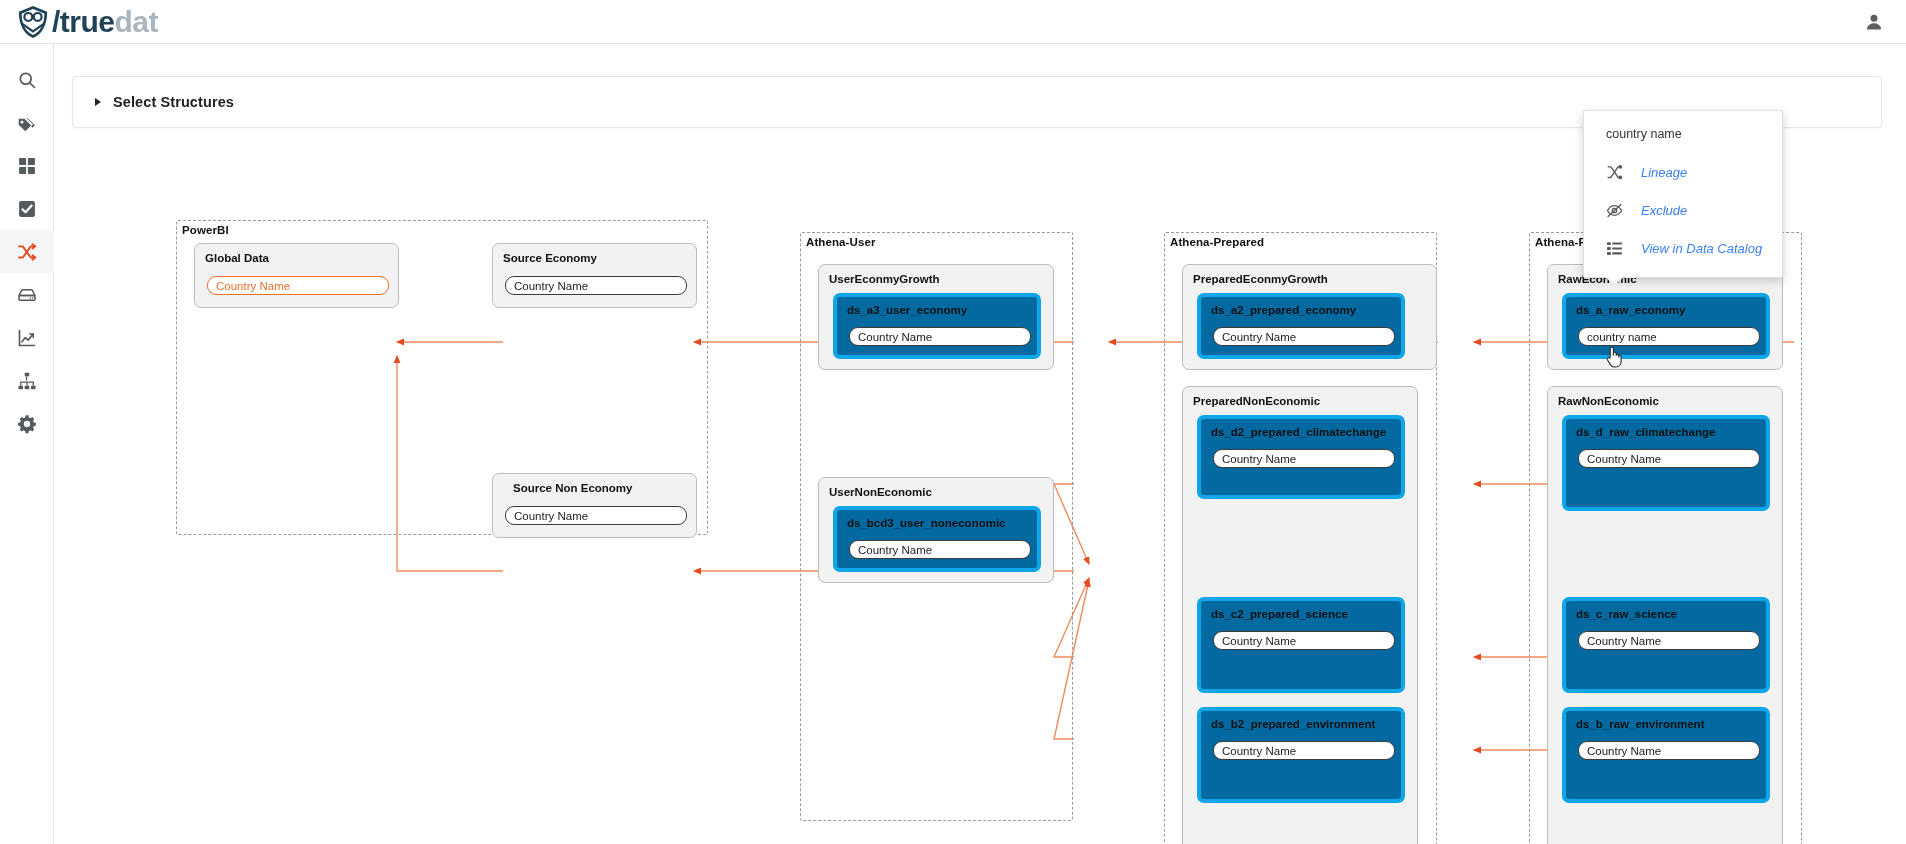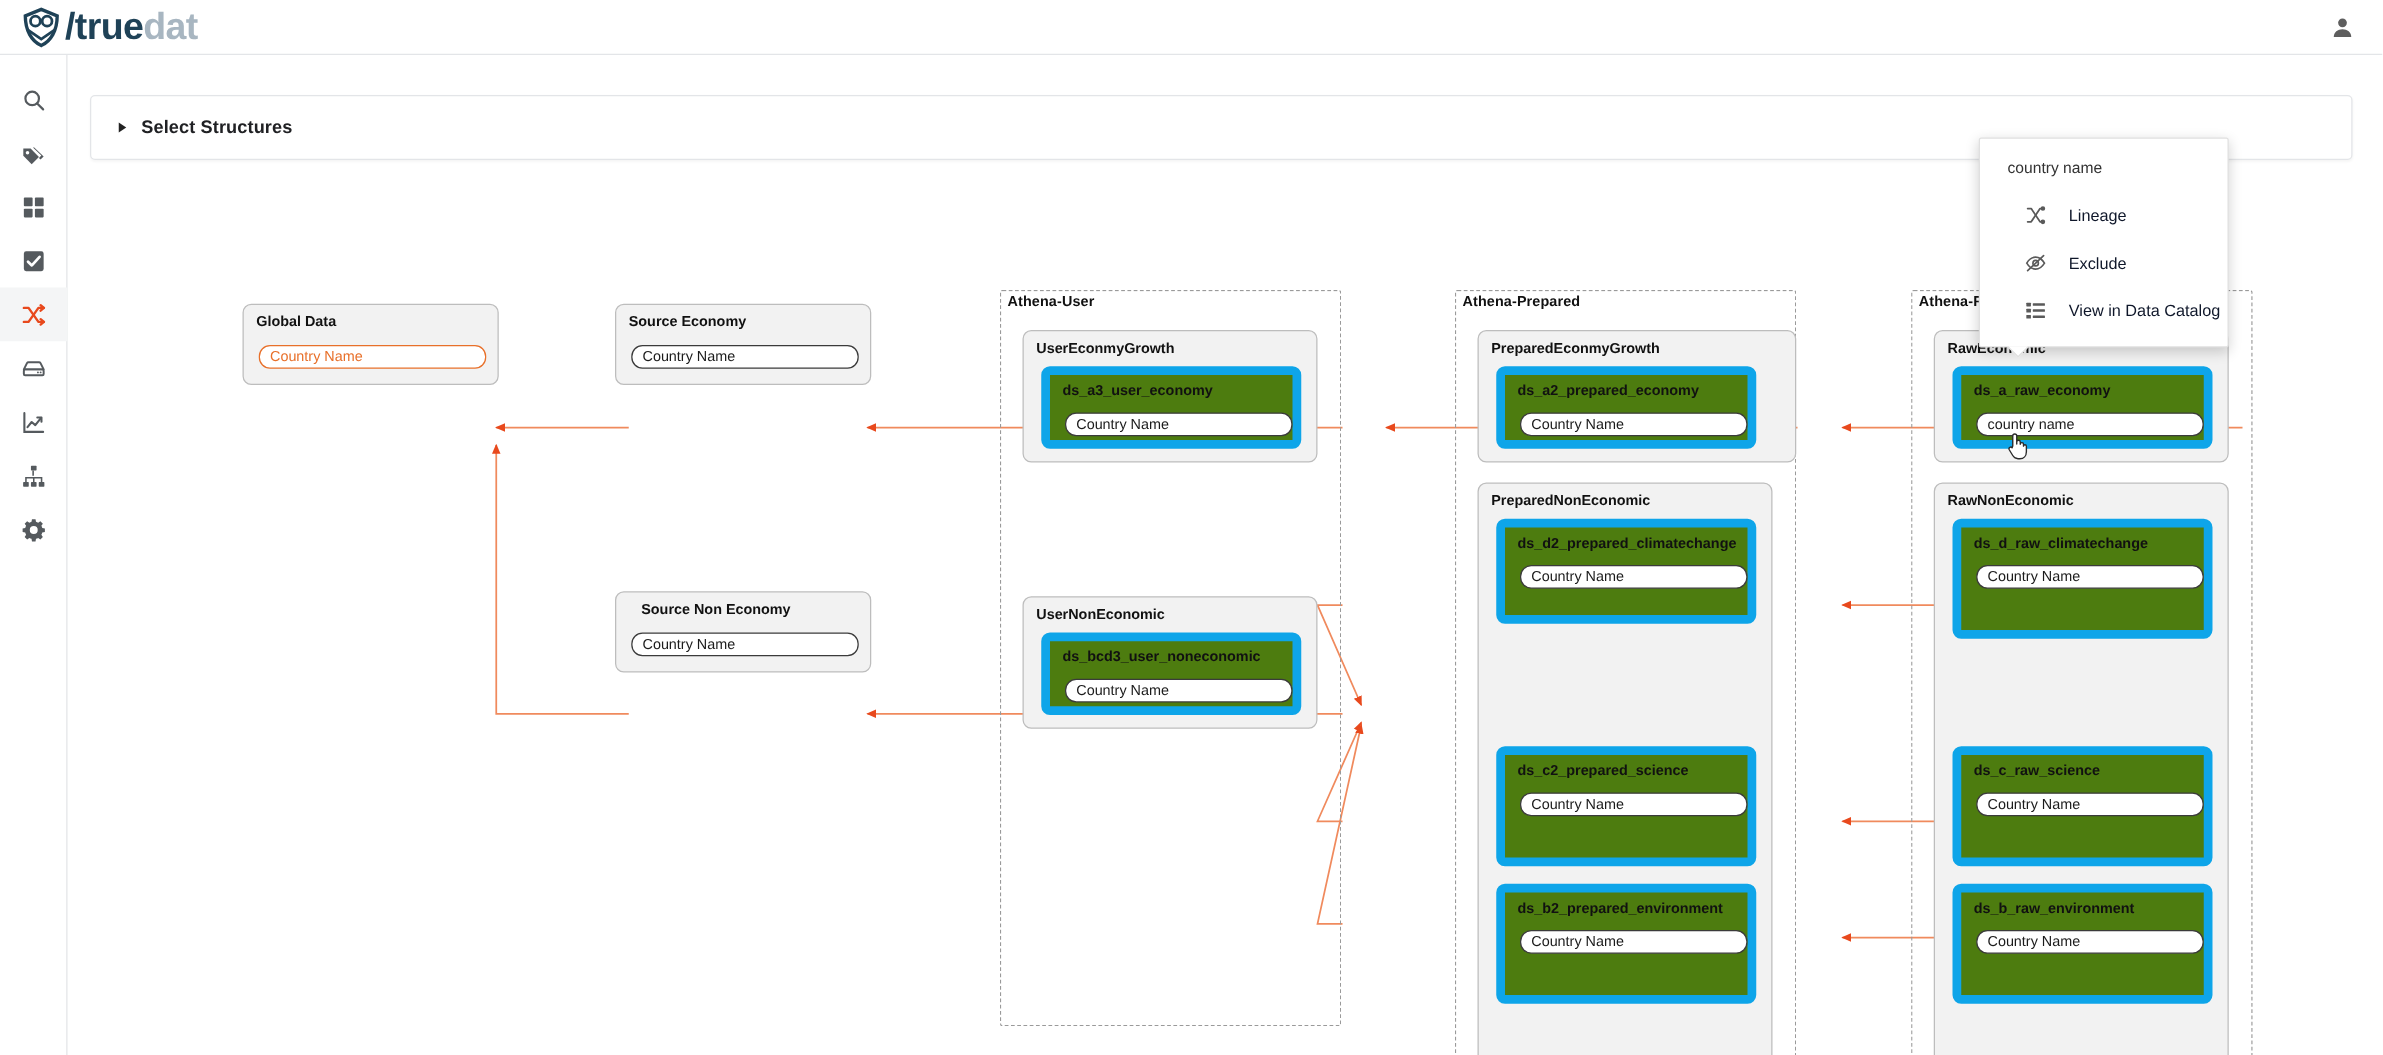--- a/index.html
+++ b/index.html
@@ -64,21 +64,21 @@
     position:absolute; border:1px dashed #9a9a9a; border-radius:2px; background:transparent;
   }
   .group-title {
     position:absolute; left:5px; top:3px; font-size:11.5px; font-weight:700;
     color:#111; white-space:nowrap; letter-spacing:0.1px;
   }
   .box-soft {
     position:absolute; background:#f2f2f2; border:1px solid #bdbdbd; border-radius:7px;
   }
   .box-soft-inner {
-    position:absolute; background:#4d7c0f; border:7px solid #0ea5e9; border-radius:7px;
+    position:absolute; background:#0369a1; border:4px solid #0ea5e9; border-radius:7px;
   }
   .node-title {
     position:absolute; font-size:11.5px; font-weight:700; color:#111; white-space:nowrap;
   }
   .field {
     position:absolute; height:19px; background:#ffffff;
     border:1.5px solid #3b3b3b; border-radius:9px;
     display:flex; align-items:center; padding-left:8px;
     font-size:11.5px; color:#1b1b1b; white-space:nowrap; cursor:pointer;
   }
@@ -87,22 +87,22 @@
   
   .ctx-menu {
     position:absolute; left:1583px; top:110px; width:200px;
     background:#ffffff; border:1px solid #e0e0e0; border-radius:2px;
     box-shadow:0 3px 10px rgba(0,0,0,0.18); z-index:40; padding:10px 0 10px 0;
   }
   .ctx-title {
     font-size:12.5px; color:#333; padding:6px 0 12px 22px; font-weight:400;
   }
   .ctx-item {
-    display:flex; align-items:center; height:38px; padding-left:36px;
-    font-size:13px; color:#0f172a; cursor:pointer;
+    display:flex; align-items:center; height:38px; padding-left:22px;
+    font-size:13px; color:#3b82f6; cursor:pointer;font-style:italic;
   }
   .ctx-icon { width:17px; height:17px; margin-right:18px; color:#5a5a5a; flex:none; }
   .ctx-arrow {
     position:absolute; left:23px; bottom:-9px; width:18px; height:9px; overflow:hidden;
   }
   .ctx-arrow:after {
     content:""; position:absolute; left:0; top:-9px; width:13px; height:13px;
     background:#fff; border:1px solid #e0e0e0; transform:rotate(45deg);
     transform-origin:center;
   }
@@ -237,20 +237,23 @@
         <path d="M1020,611 L1000,611 L1035,452" marker-end="url(#arr)"></path>
 
         <path d="M1560,356 L1420,356" marker-end="url(#arr)"></path>
 
         <path d="M1560,529 L1420,529" marker-end="url(#arr)"></path>
 
         <path d="M1560,622 L1420,622" marker-end="url(#arr)"></path>
       </g>
     </svg>
 
+    <div class="group-dashed" style="left:122px; top:92px; width:532px; height:315px;">
+      <span class="group-title">PowerBI</span>
+    </div>
     <div class="box-soft" style="left:140px; top:115px; width:205px; height:65px;">
       <span class="node-title" style="left:10px; top:8px;">Global Data</span>
       <span class="field highlight" style="left:12px; top:32px; width:182px;">Country Name</span>
     </div>
     <div class="box-soft" style="left:438px; top:115px; width:205px; height:65px;">
       <span class="node-title" style="left:10px; top:8px;">Source Economy</span>
       <span class="field" style="left:12px; top:32px; width:182px;">Country Name</span>
     </div>
     <div class="box-soft" style="left:438px; top:345px; width:205px; height:65px;">
       <span class="node-title" style="left:20px; top:8px;">Source Non Economy</span>

